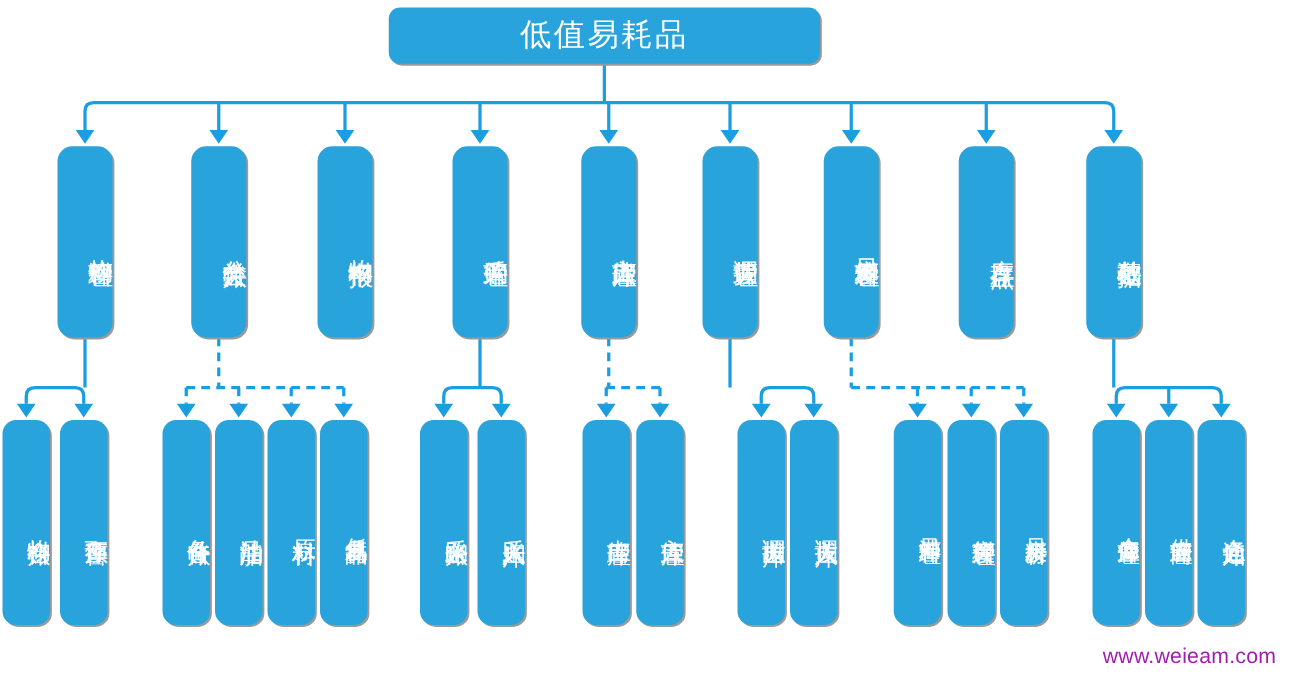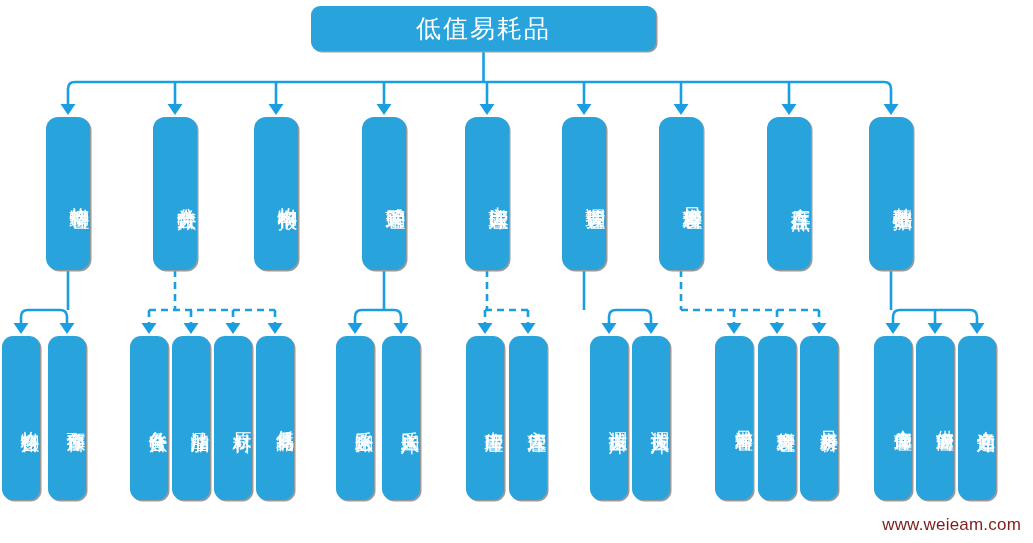--- a/index.html
+++ b/index.html
@@ -70,21 +70,21 @@
     font-size: 19px;
     border-radius: 11px;
   }
   .node.leaf.narrow {
     font-size: 18px;
   }
   #watermark {
     position: absolute;
     right: 12px;
     bottom: 8px;
-    color: #7f1d1d;
+    color: #a21caf;
     font-size: 17px;
     letter-spacing: 0.2px;
     z-index: 5;
   }
 </style>
 </head>
 <body>
 
 <div id="canvas">
 

